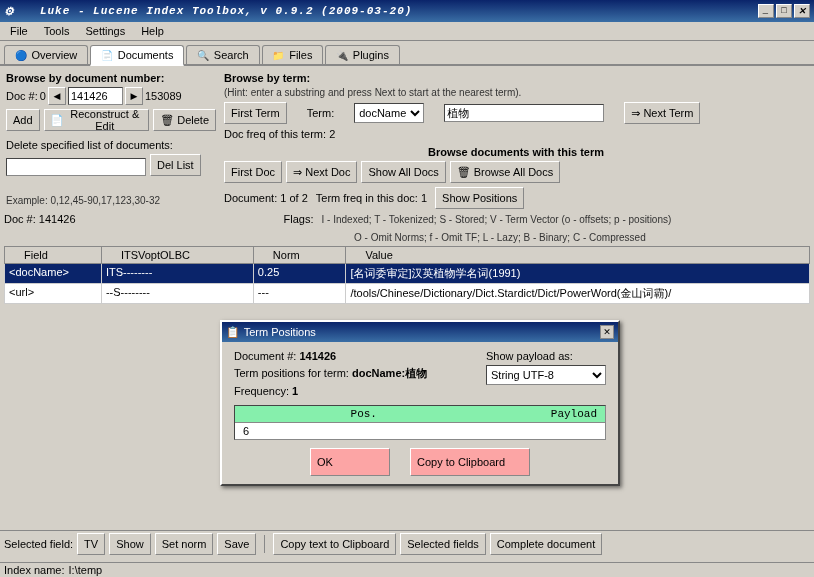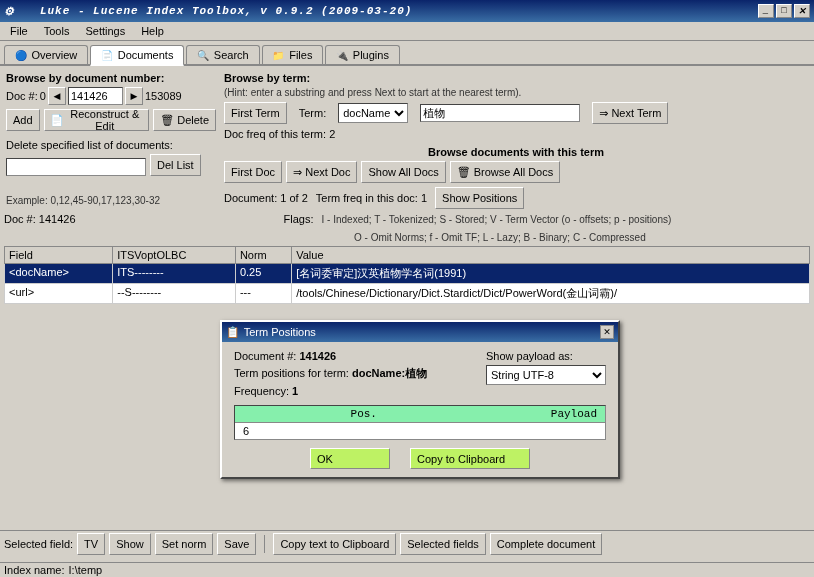--- a/index.html
+++ b/index.html
@@ -150,21 +150,21 @@
     .example-text { font-size: 10px; color: #333; }
 
     
     .right-panel {
       flex: 1;
     }
     .browse-hint { font-size: 10px; color: #333; margin-bottom: 4px; }
     .term-row {
       display: flex;
       align-items: center;
-      gap: 12px;
+      gap: 20px;
       margin-bottom: 4px;
     }
     .term-label { font-size: 11px; }
     select {
       height: 20px;
       border: 1px solid #888;
       border-top-color: #444;
       border-left-color: #444;
       background: white;
       font-size: 11px;
@@ -188,21 +188,21 @@
     
     .data-table {
       width: 100%;
       border-collapse: collapse;
       font-size: 11px;
       background: white;
     }
     .data-table th {
       background: #d4d0c8;
       border: 1px solid #888;
-      padding: 2px 4px;
+      padding: 2px 19px;
       text-align: left;
       font-weight: normal;
     }
     .data-table td {
       border: 1px solid #ccc;
       padding: 2px 4px;
       vertical-align: top;
     }
     .data-table tr.selected td { background: #0a246a; color: white; }
 
@@ -313,22 +313,22 @@
     .modal-table td {
       padding: 2px 8px;
     }
     .modal-buttons {
       display: flex;
       justify-content: center;
       gap: 20px;
     }
     .modal-btn {
       width: 80px;
-      height: 21px;
-      background: #bef264;
+      height: 28px;
+      background: #fca5a5;
       border: 1px solid #888;
       border-top-color: #fff;
       border-left-color: #fff;
       cursor: pointer;
       font-size: 11px;
       text-align: center;
     }
     .modal-btn-wide {
       width: 120px;
     }

